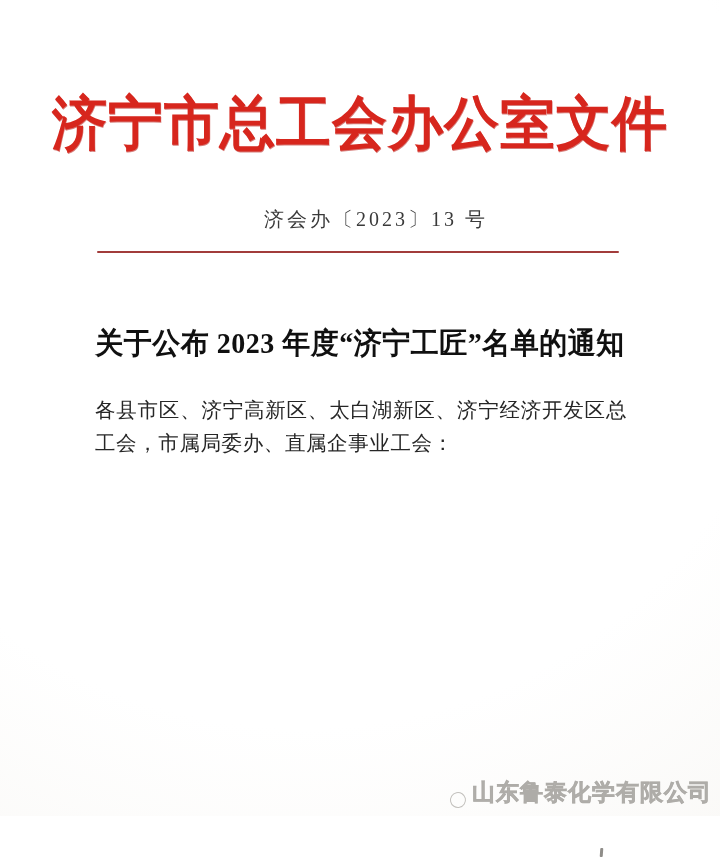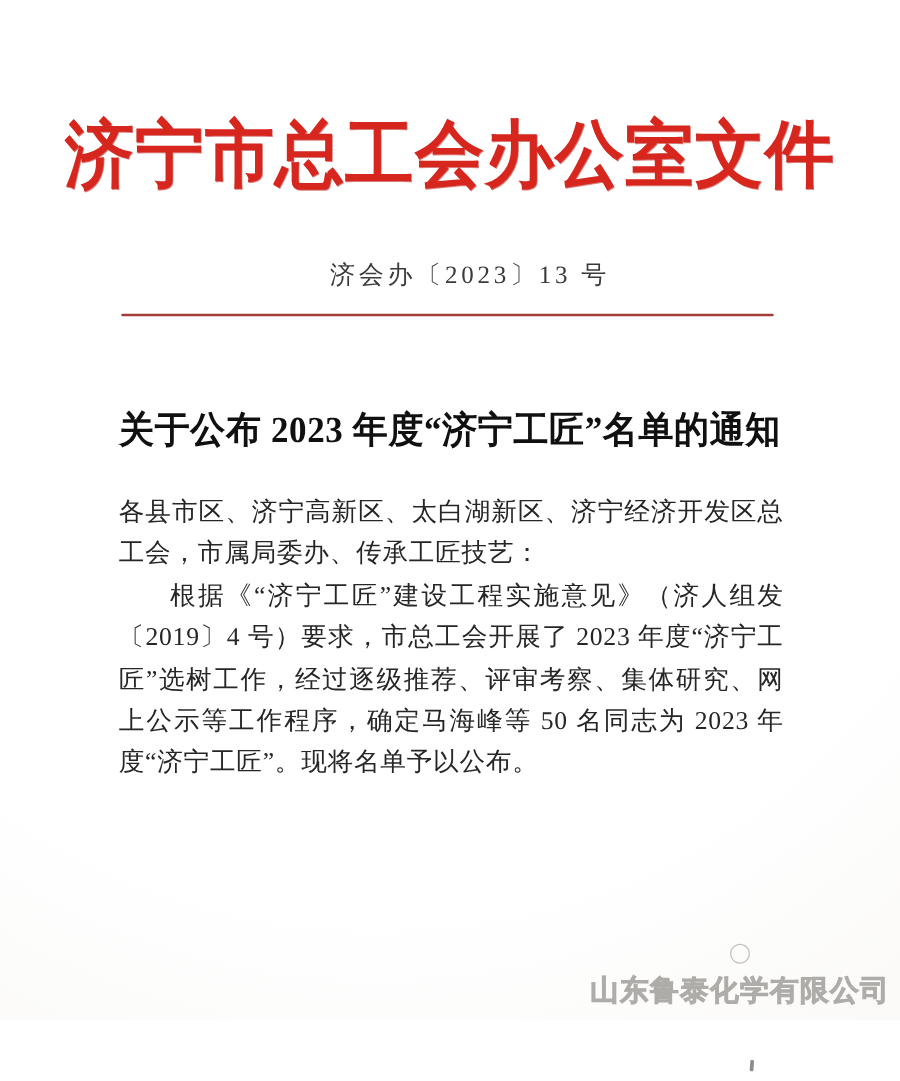--- a/index.html
+++ b/index.html
@@ -87,24 +87,23 @@
     text-indent: 2em;
   }
   .doc-body p.salutation {
     text-indent: 0;
   }
   .watermark {
     position: absolute;
     right: 8px;
     bottom: 8px;
     display: flex;
-    align-items: center;
+    align-items: flex-end;
     gap: 6px;
     pointer-events: none;
-    flex-direction: column;
   }
   .wm-logo {
     display: inline-block;
     width: 16px;
     height: 16px;
     border: 1.5px solid #c3c1bd;
     border-radius: 50%;
     box-sizing: border-box;
     background: transparent;
     transform: rotate(-12deg);
@@ -135,22 +134,21 @@
 
   <h1 class="header-title">济宁市总工会办公室文件</h1>
 
   <div class="doc-number">济会办〔2023〕13 号</div>
 
   <div class="red-rule"></div>
 
   <h2 class="notice-title">关于公布 2023 年度“济宁工匠”名单的通知</h2>
 
   <div class="doc-body">
-    <p class="salutation">各县市区、济宁高新区、太白湖新区、济宁经济开发区总工会，市属局委办、传承工匠技艺：</p>
-    <p class="para">根据《“济宁工匠”建设工程实施意见》（济人组发〔2019〕4 号）要求，市总工会开展了 2023 年度“济宁工匠”选树工作，经过逐级推荐、评审考察、集体研究、网上公示等工作程序，确定马海峰等 50 名同志为 2023 年度“济宁工匠”。现将名单予以公布。</p>
+    <p class="salutation">各县市区、济宁高新区、太白湖新区、济宁经济开发区总工会，市属局委办、直属企事业工会：</p>
   </div>
 
   <div class="watermark">
     <span class="wm-logo"></span>
     <span class="wm-text">山东鲁泰化学有限公司</span>
   </div>
 
   <div class="artifact"></div>
 
 </div>

